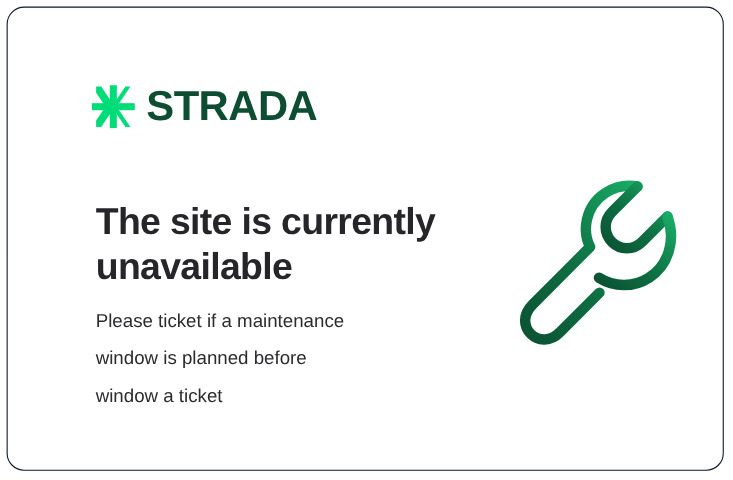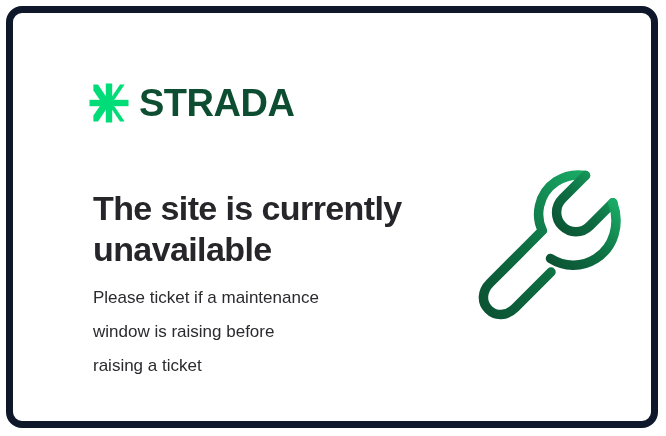--- a/index.html
+++ b/index.html
@@ -24,21 +24,21 @@
 
   
   .card {
     position: absolute;
     left: 6px;
     top: 6px;
     width: 652px;
     height: 422px;
     box-sizing: border-box;
     background: #ffffff;
-    border: 7px solid #0f172a;
+    border: 1px solid #0f172a;
     border-radius: 16px;
     overflow: hidden;
   }
 
   
   .brand {
     position: absolute;
     left: 76px;
     top: 70px;
     display: flex;
@@ -132,22 +132,22 @@
           </g>
         </svg>
       </span>
       <span class="brand-word">STRADA</span>
     </div>
 
     <h1 class="headline">The site is currently unavailable</h1>
 
     <div class="body-copy">
       <span class="line">Please ticket if a maintenance</span>
-      <span class="line">window is raising before</span>
-      <span class="line">raising a ticket</span>
+      <span class="line">window is planned before</span>
+      <span class="line">window a ticket</span>
     </div>
 
     <div class="illustration">
       <svg viewBox="0 0 168 164" xmlns="http://www.w3.org/2000/svg" aria-hidden="true">
         <defs>
           <linearGradient id="wrenchGrad" x1="0" y1="1" x2="1" y2="0">
             <stop offset="0%" stop-color="#0b5233"></stop>
             <stop offset="45%" stop-color="#0e6e42"></stop>
             <stop offset="100%" stop-color="#19ab65"></stop>
           </linearGradient>

